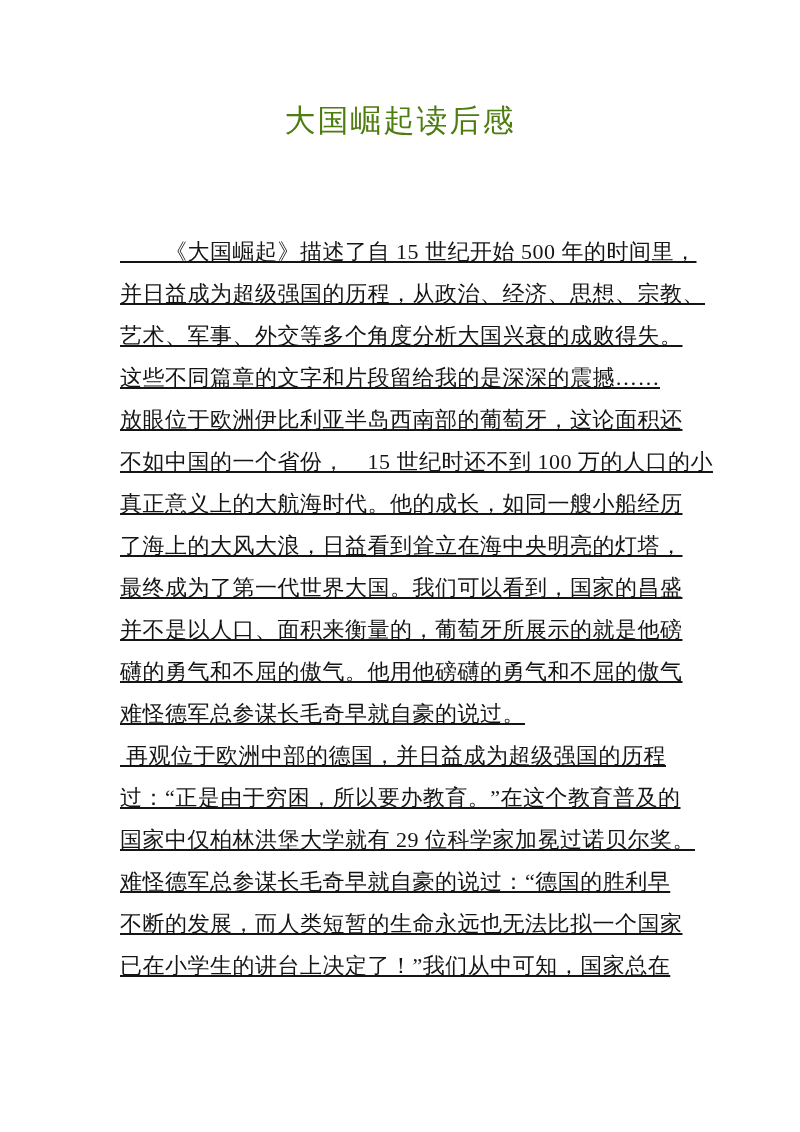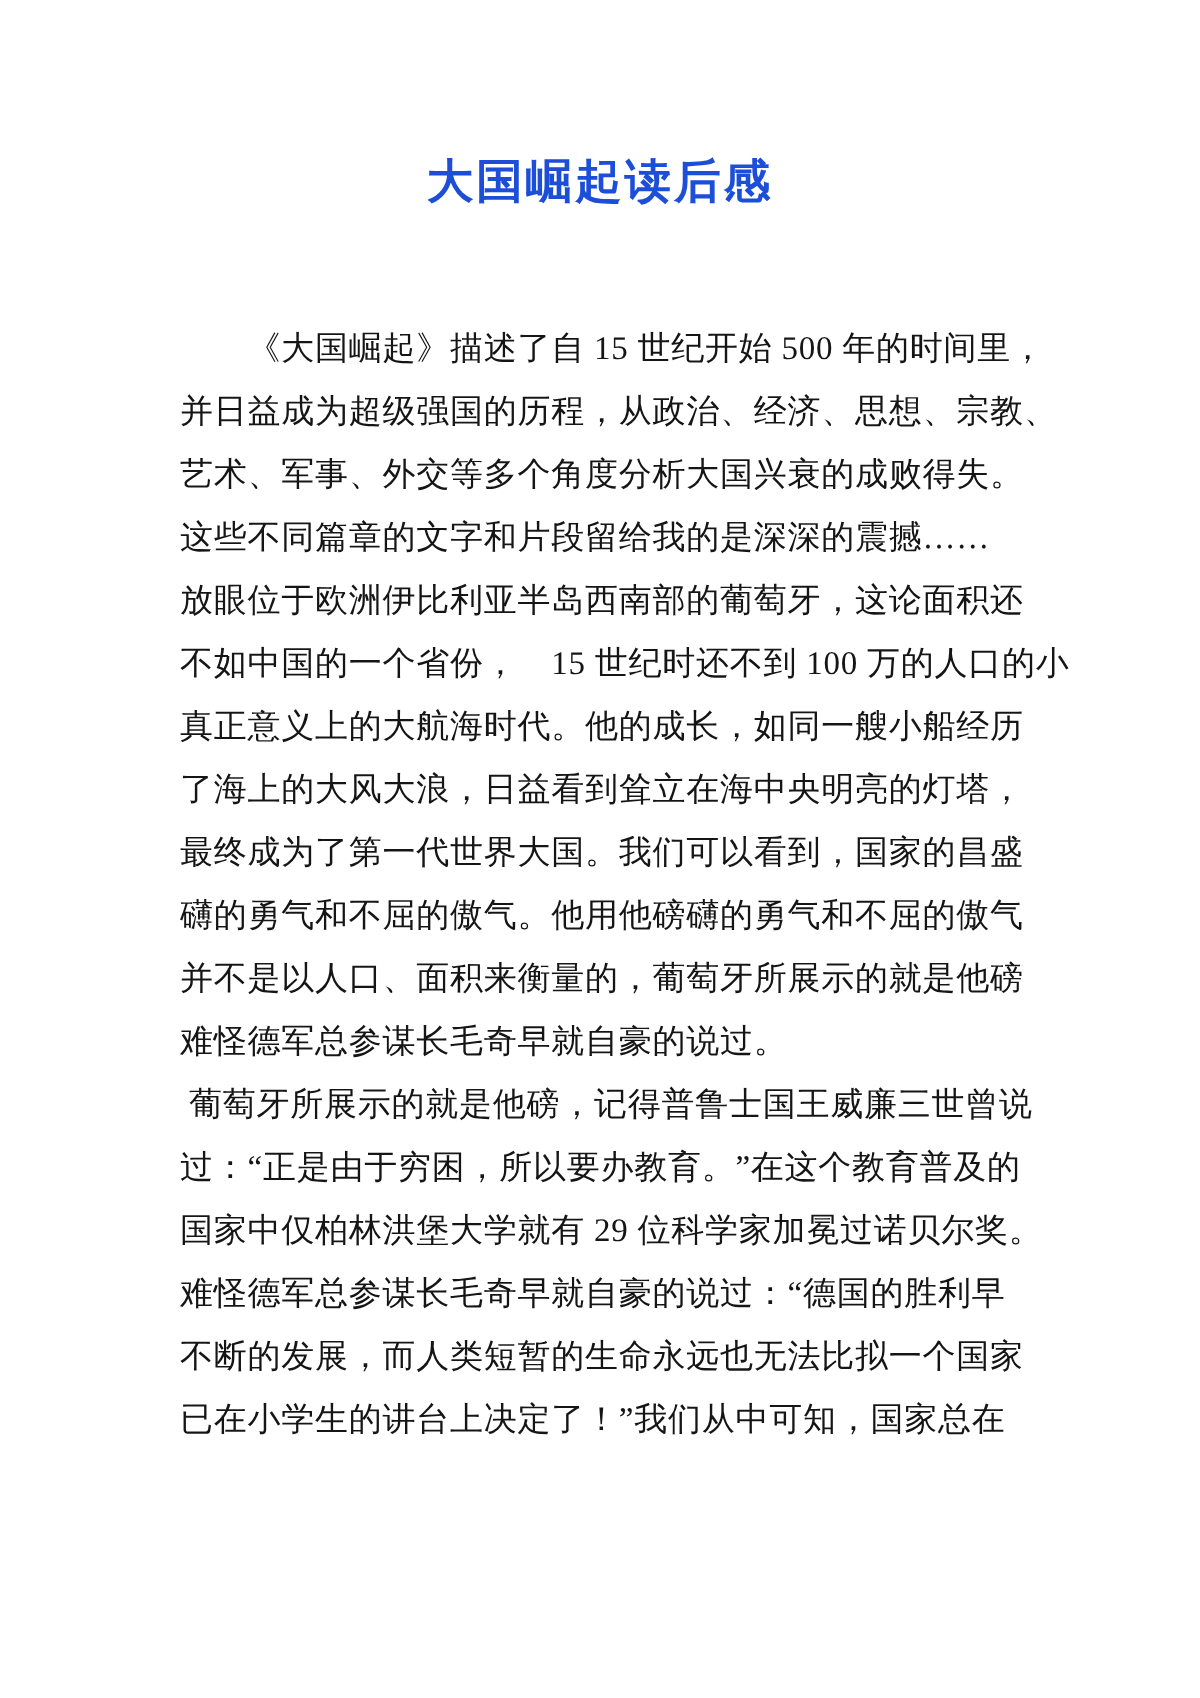--- a/index.html
+++ b/index.html
@@ -14,28 +14,29 @@
     background: #ffffff;
     color: #121212;
     font-family: "Liberation Serif", "DejaVu Serif", serif;
     overflow: hidden;
   }
   .doc-title {
     margin: 0;
     padding-top: 100px;
     text-align: center;
     font-size: 31px;
-    font-weight: bold;
+    font-weight: normal;
     letter-spacing: 2px;
-    color: #1d4ed8;
+    color: #4d7c0f;
   }
   .doc-body {
-    margin: 69px 100px 0 120px;
+    margin: 89px 100px 0 120px;
     font-size: 22px;
     color: #151515;
+    text-decoration: underline;
   }
   .paragraph {
     margin: 0;
     padding: 0;
   }
   .text-line {
     height: 42px;
     line-height: 42px;
     white-space: pre;
     letter-spacing: 0.5px;
@@ -50,26 +51,26 @@
       <div class="paragraph">
         <div class="text-line">　　《大国崛起》描述了自 15 世纪开始 500 年的时间里，</div>
         <div class="text-line">并日益成为超级强国的历程，从政治、经济、思想、宗教、</div>
         <div class="text-line">艺术、军事、外交等多个角度分析大国兴衰的成败得失。</div>
         <div class="text-line">这些不同篇章的文字和片段留给我的是深深的震撼……</div>
         <div class="text-line">放眼位于欧洲伊比利亚半岛西南部的葡萄牙，这论面积还</div>
         <div class="text-line">不如中国的一个省份，　15 世纪时还不到 100 万的人口的小</div>
         <div class="text-line">真正意义上的大航海时代。他的成长，如同一艘小船经历</div>
         <div class="text-line">了海上的大风大浪，日益看到耸立在海中央明亮的灯塔，</div>
         <div class="text-line">最终成为了第一代世界大国。我们可以看到，国家的昌盛</div>
+        <div class="text-line">并不是以人口、面积来衡量的，葡萄牙所展示的就是他磅</div>
         <div class="text-line">礴的勇气和不屈的傲气。他用他磅礴的勇气和不屈的傲气</div>
-        <div class="text-line">并不是以人口、面积来衡量的，葡萄牙所展示的就是他磅</div>
         <div class="text-line">难怪德军总参谋长毛奇早就自豪的说过。</div>
       </div>
       <div class="paragraph">
-        <div class="text-line"> 葡萄牙所展示的就是他磅，记得普鲁士国王威廉三世曾说</div>
+        <div class="text-line"> 再观位于欧洲中部的德国，并日益成为超级强国的历程</div>
         <div class="text-line">过：“正是由于穷困，所以要办教育。”在这个教育普及的</div>
         <div class="text-line">国家中仅柏林洪堡大学就有 29 位科学家加冕过诺贝尔奖。</div>
         <div class="text-line">难怪德军总参谋长毛奇早就自豪的说过：“德国的胜利早</div>
         <div class="text-line">不断的发展，而人类短暂的生命永远也无法比拟一个国家</div>
         <div class="text-line">已在小学生的讲台上决定了！”我们从中可知，国家总在</div>
       </div>
     </div>
 </div>
 
 </body></html>

